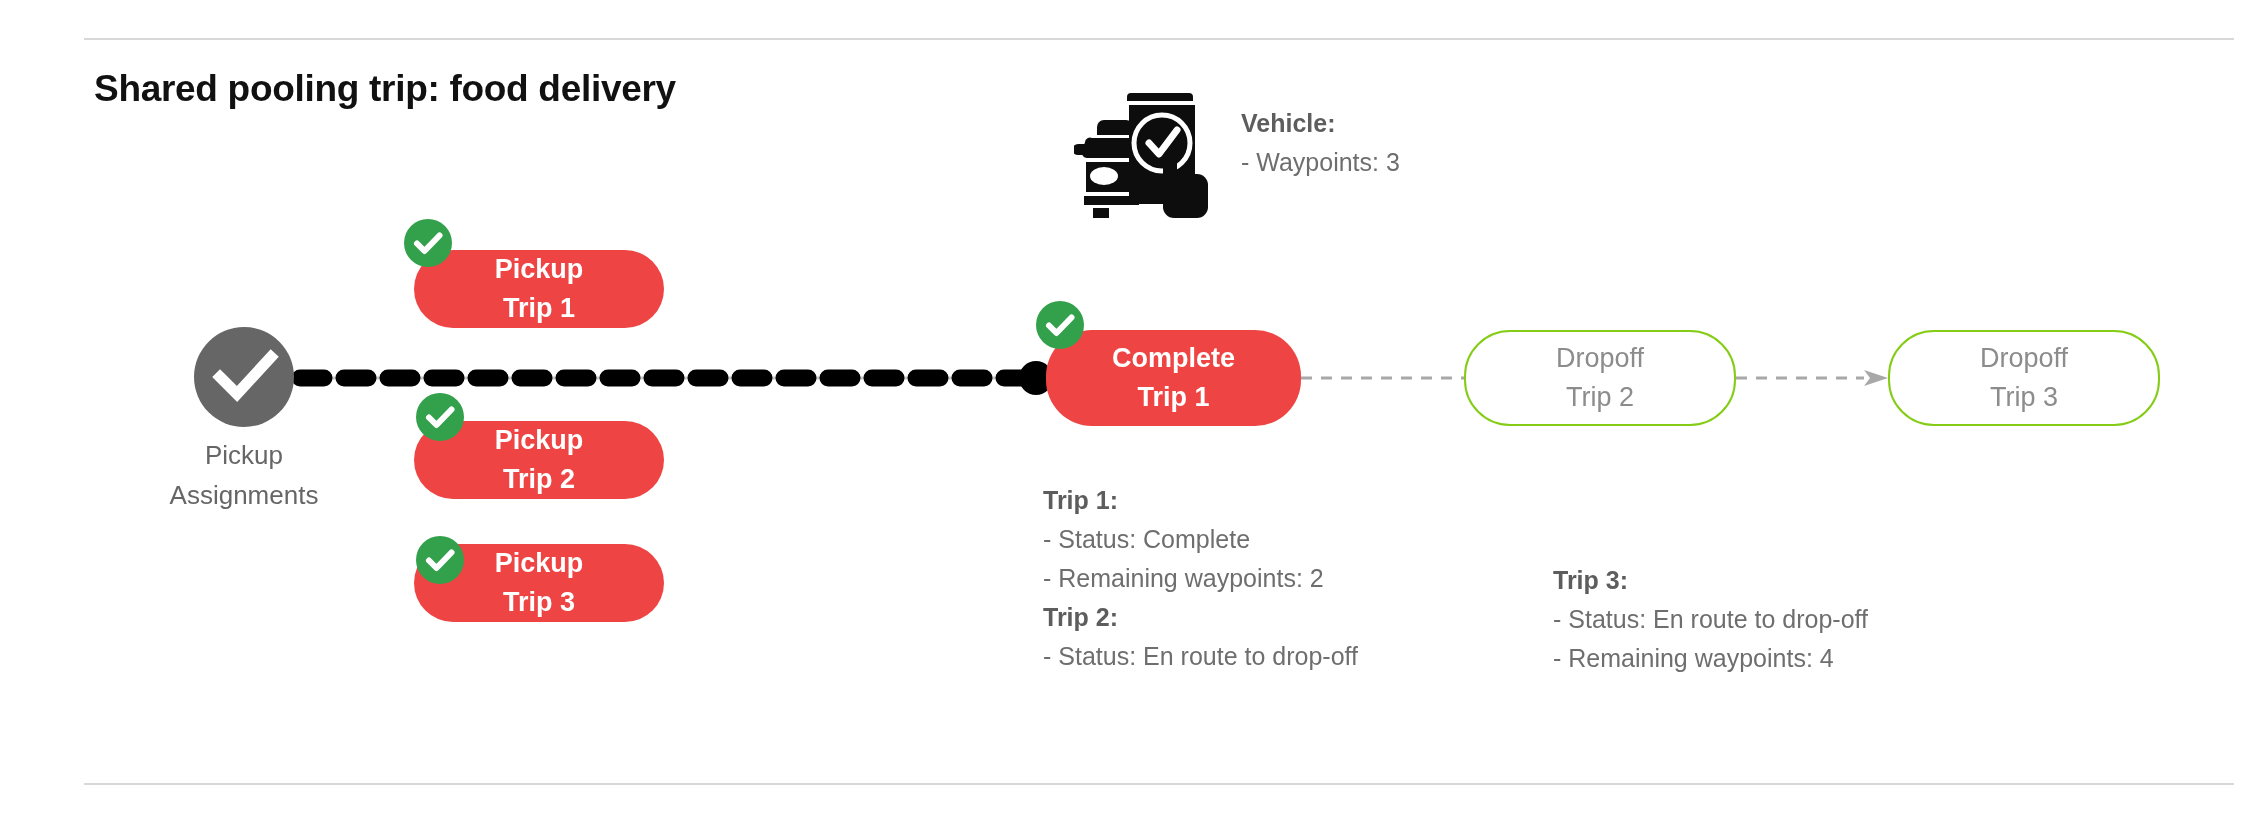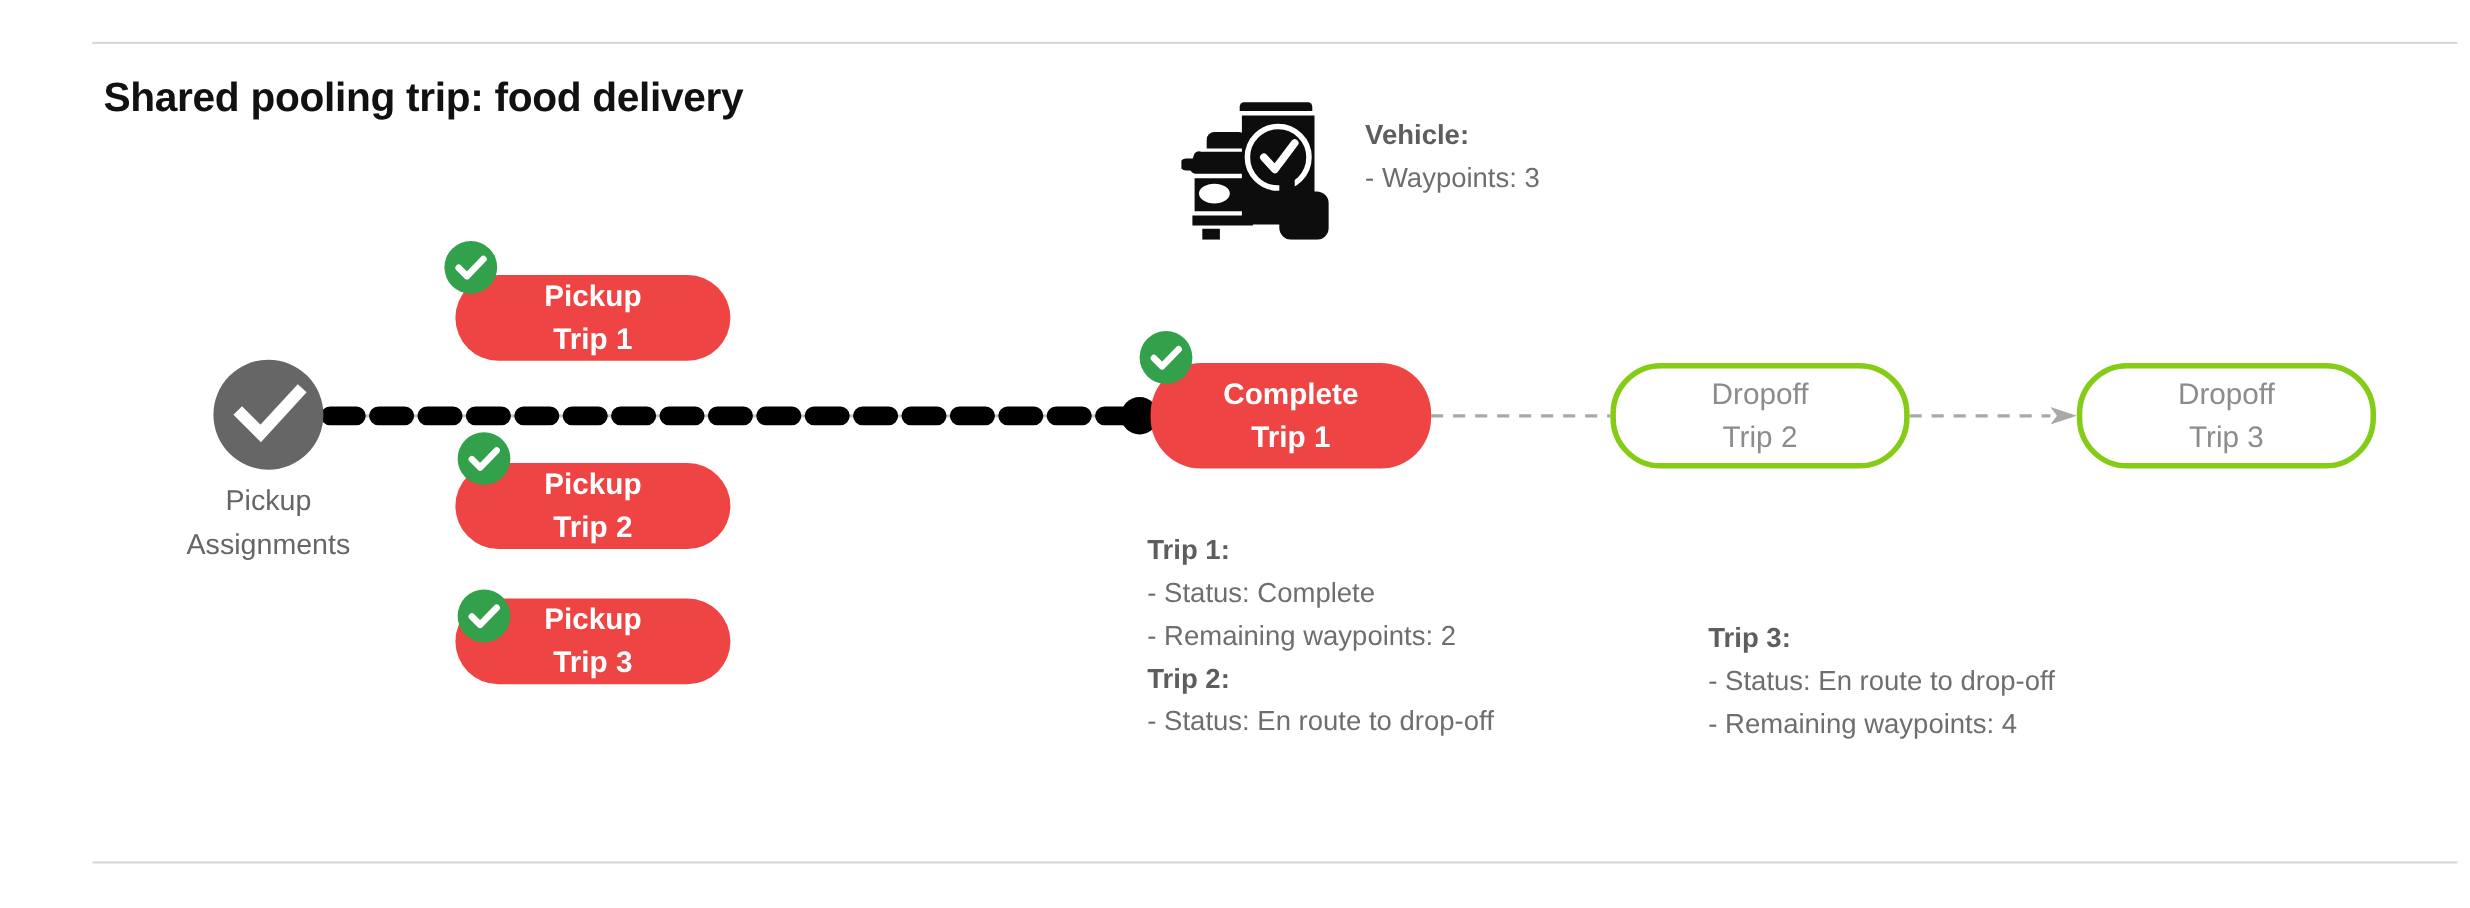--- a/index.html
+++ b/index.html
@@ -94,21 +94,21 @@
     line-height: 39px;
     font-weight: bold;
     white-space: nowrap;
   }
   .pill.filled {
     background: #ef4444;
   }
   .pill.filled .pill-line { color: #ffffff; }
   .pill.outlined {
     background: #ffffff;
-    border: 5px solid #84cc16;
+    border: 2px solid #84cc16;
   }
   .pill.outlined .pill-line {
     color: #8c8c8c;
     font-weight: normal;
   }
 
   
   .badge {
     position: absolute;
     width: 48px;

